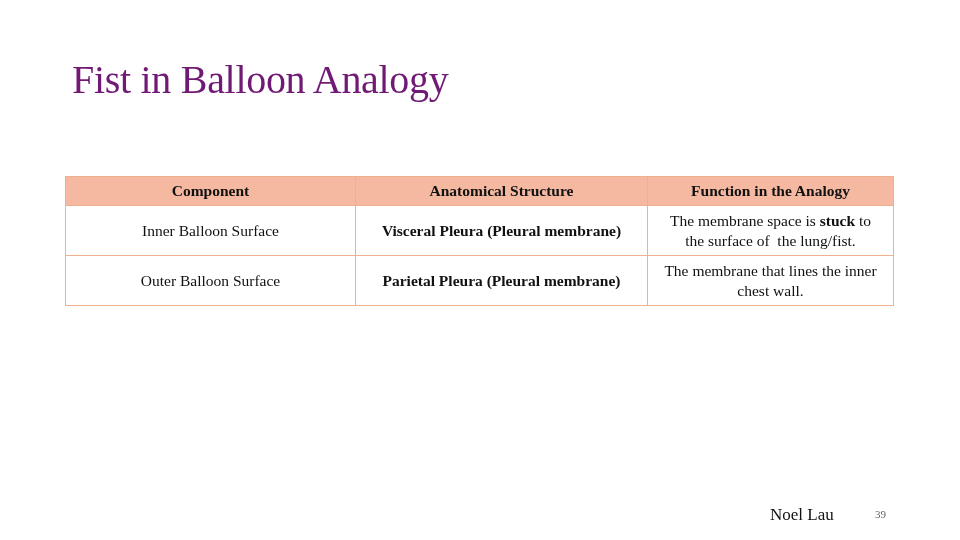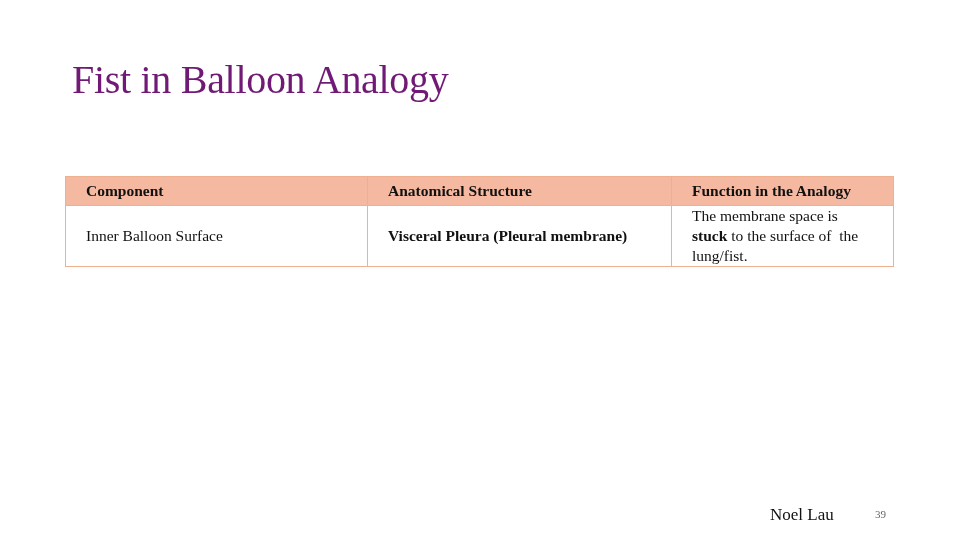--- a/index.html
+++ b/index.html
@@ -14,22 +14,22 @@
       font-size: 40px; font-weight: normal; margin: 0;
       letter-spacing: -0.3px; color: #701a75;
     }
     table.analogy {
       position: absolute; left: 65px; top: 176px;
       width: 829px; border-collapse: collapse;
       font-size: 15.5px; line-height: 20px;
     }
     table.analogy th, table.analogy td {
       border: 1.5px solid #efb08f;
-      padding: 0 20px;
-      text-align: left; vertical-align: middle;
+      padding: 0 14px;
+      text-align: center; vertical-align: middle;
     }
     table.analogy th {
       background: #f4b9a0; font-weight: bold; height: 28px;
     }
     table.analogy td { height: 27px; }
     table.analogy tr.tall td { height: 49px; }
     .col1 { width: 261px; }
     .col2 { width: 263px; margin-left: 34px; }
     .bold { font-weight: bold; }
     .footer-author {
@@ -51,17 +51,22 @@
       <th class="col2">Anatomical Structure</th>
       <th>Function in the Analogy</th>
     </tr>
   </thead>
   <tbody>
     <tr class="tall">
       <td>Inner Balloon Surface</td>
       <td class="bold">Visceral Pleura (Pleural membrane)</td>
       <td><span>The membrane space is </span><b>stuck</b><span style="white-space:pre-wrap"> to the surface of  the lung/fist.</span></td>
     </tr>
+    <tr class="tall">
+      <td>Outer Balloon Surface</td>
+      <td class="bold">Parietal Pleura (Pleural membrane)</td>
+      <td><span>The membrane that lines the inner chest wall.</span></td>
+    </tr>
   </tbody>
 </table>
 
 <div class="footer-author">Noel Lau</div>
 <div class="page-num">39</div>
 
 </body></html>

